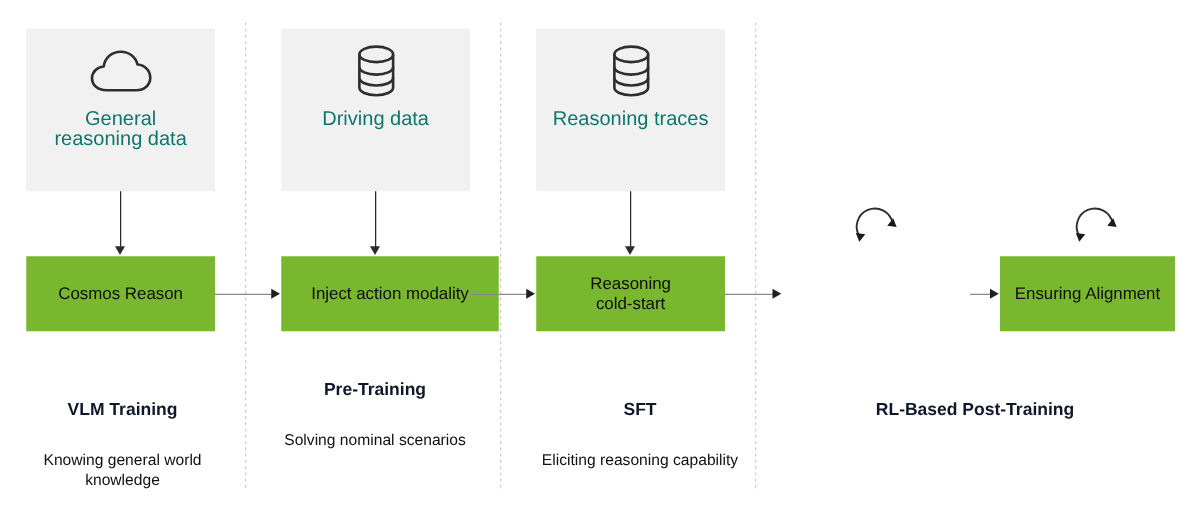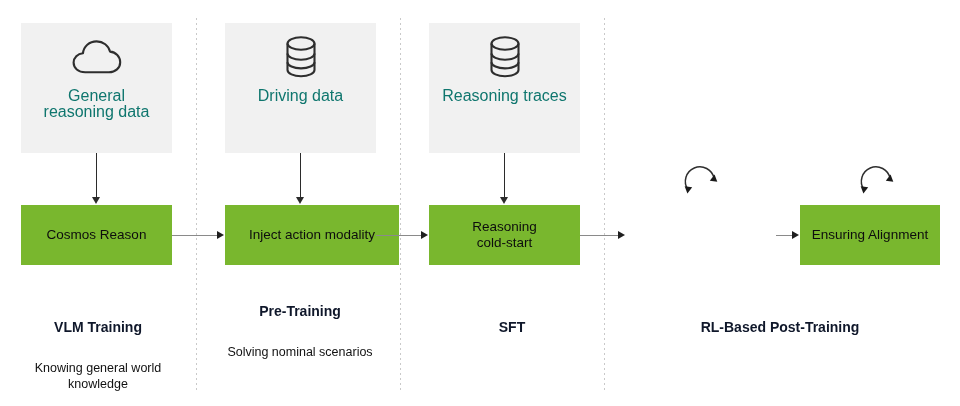--- a/index.html
+++ b/index.html
@@ -235,19 +235,20 @@
 knowledge</div>
   </div>
 
   <div class="caption" style="left:212px;top:302px;width:176px;">
     <div class="caption-title">Pre-Training</div>
     <div class="caption-sub">Solving nominal scenarios</div>
   </div>
 
   <div class="caption" style="left:420px;top:318px;width:184px;">
     <div class="caption-title">SFT</div>
+    <div class="caption-sub">Eliciting reasoning capability</div>
   </div>
 
   <div class="caption" style="left:612px;top:318px;width:336px;">
     <div class="caption-title">RL-Based Post-Training</div>
   </div>
 
 </div>
 
 </body></html>

